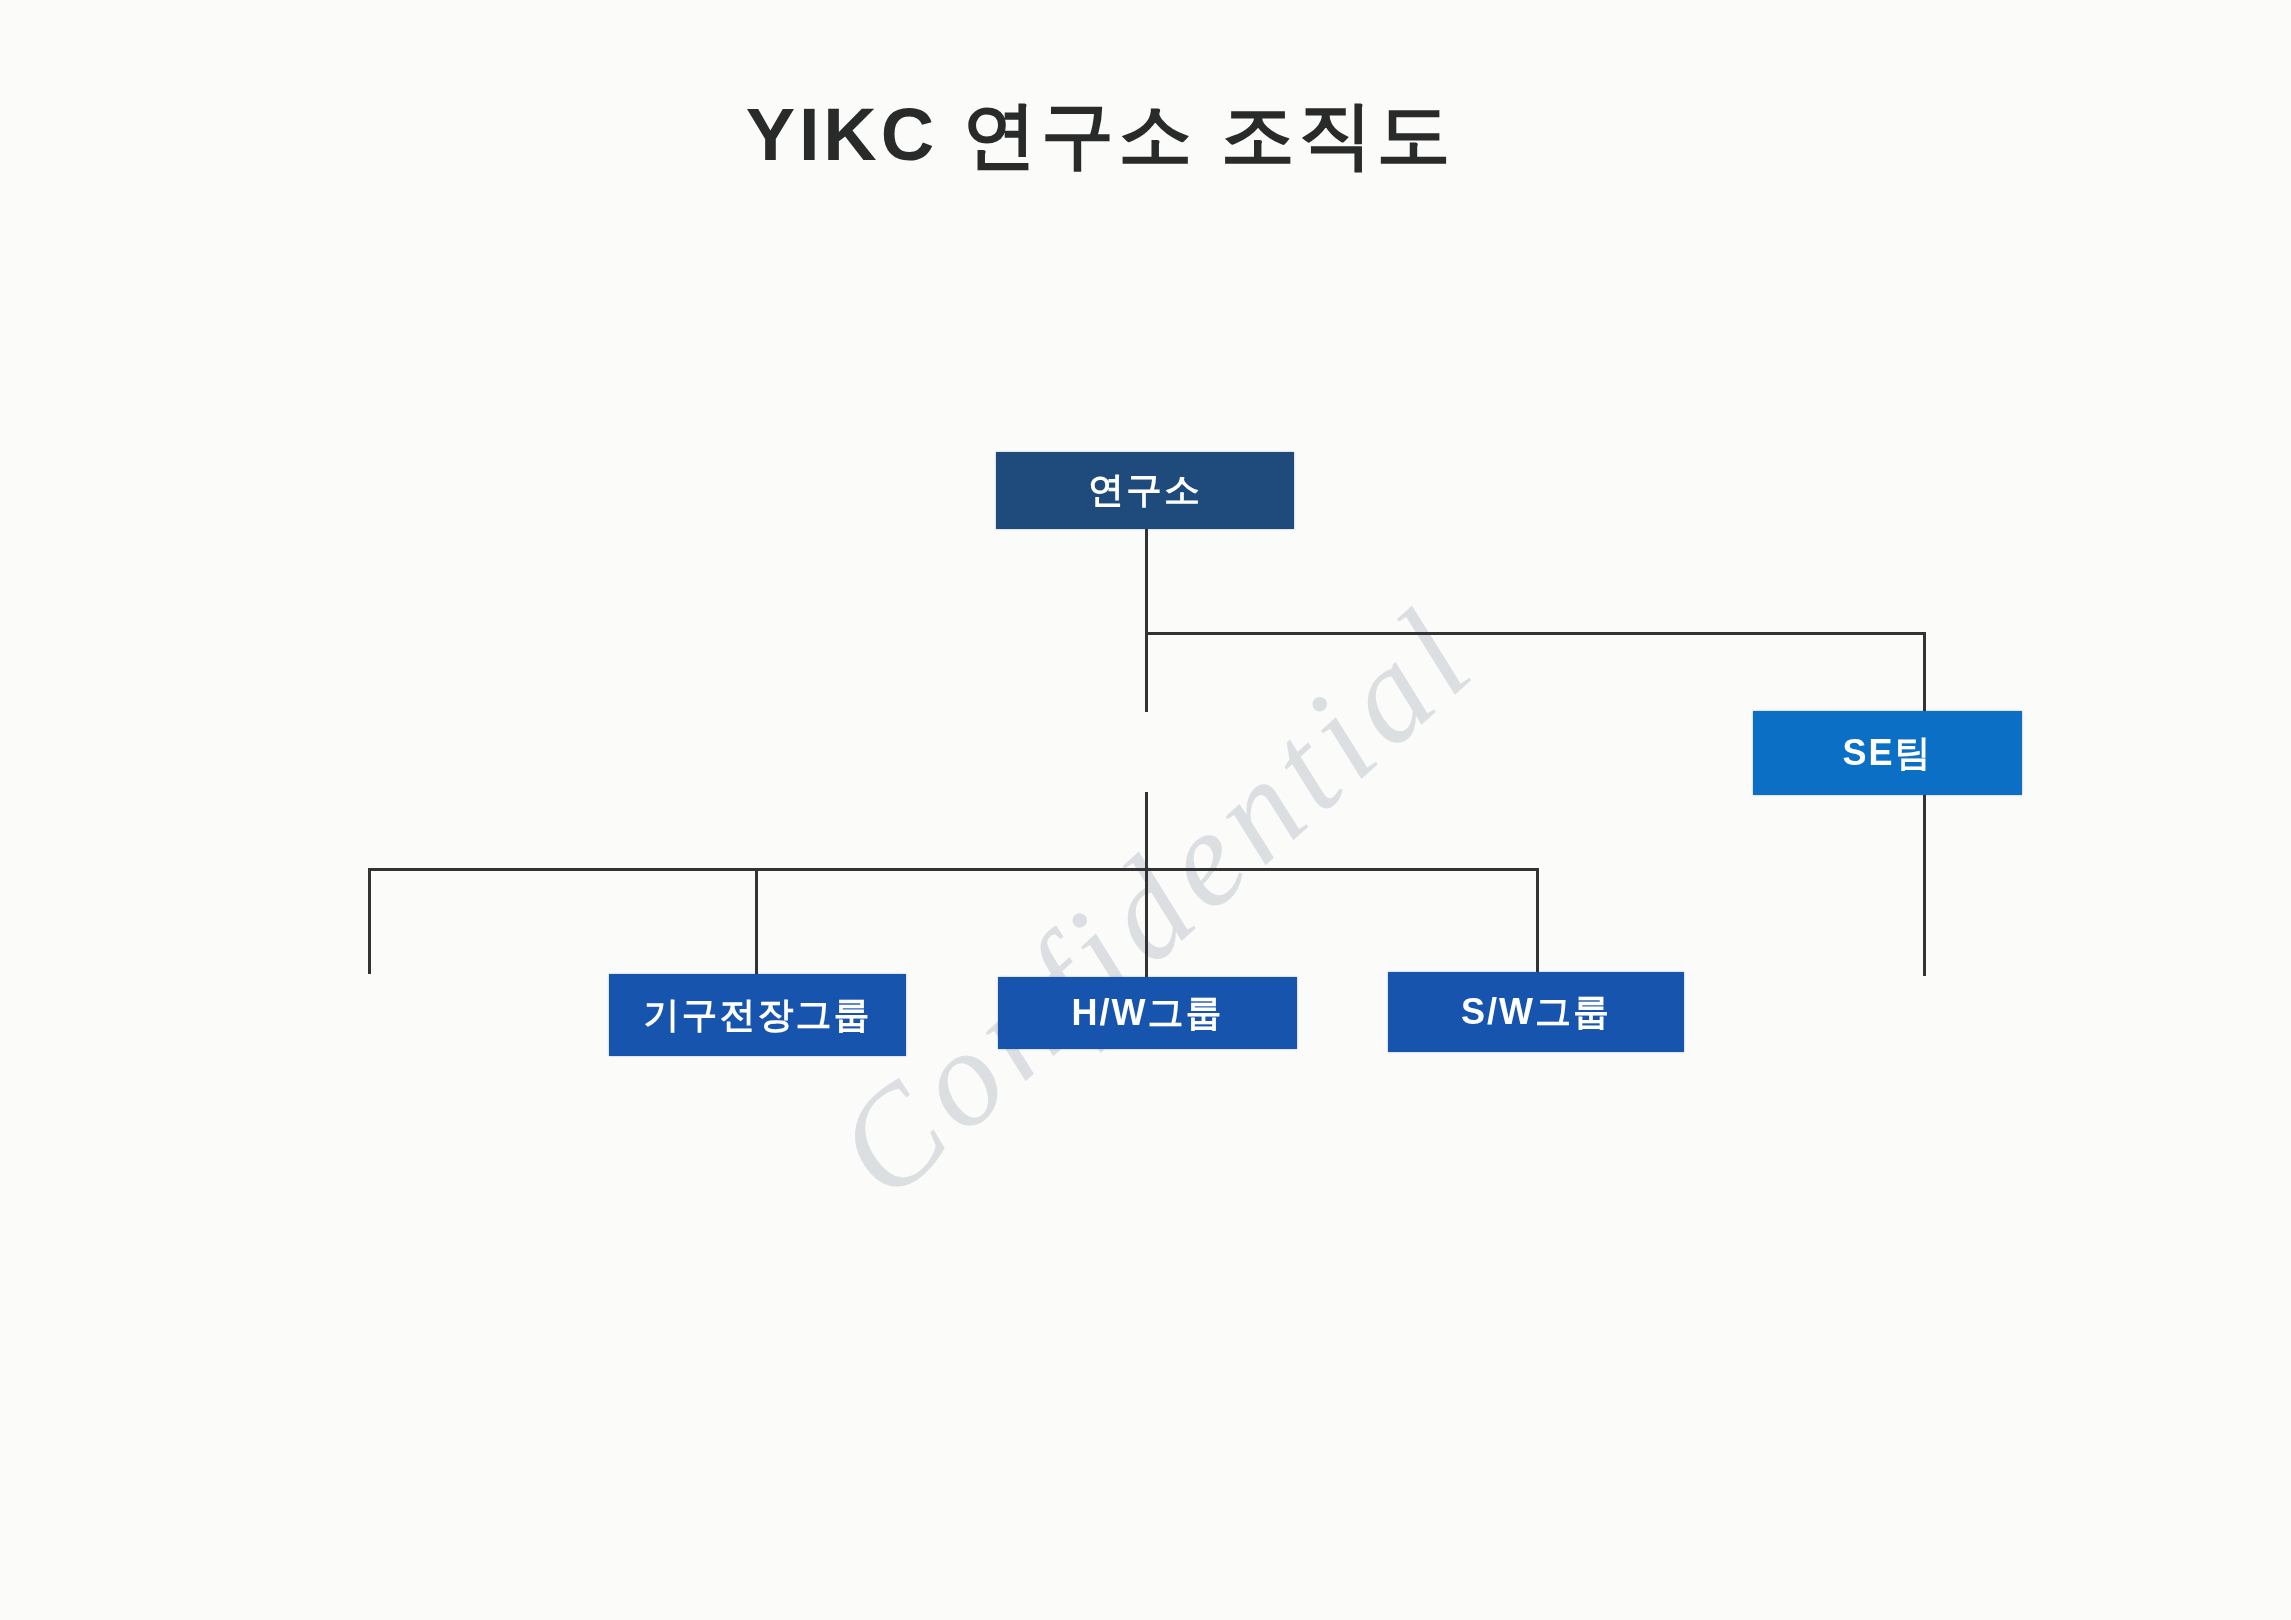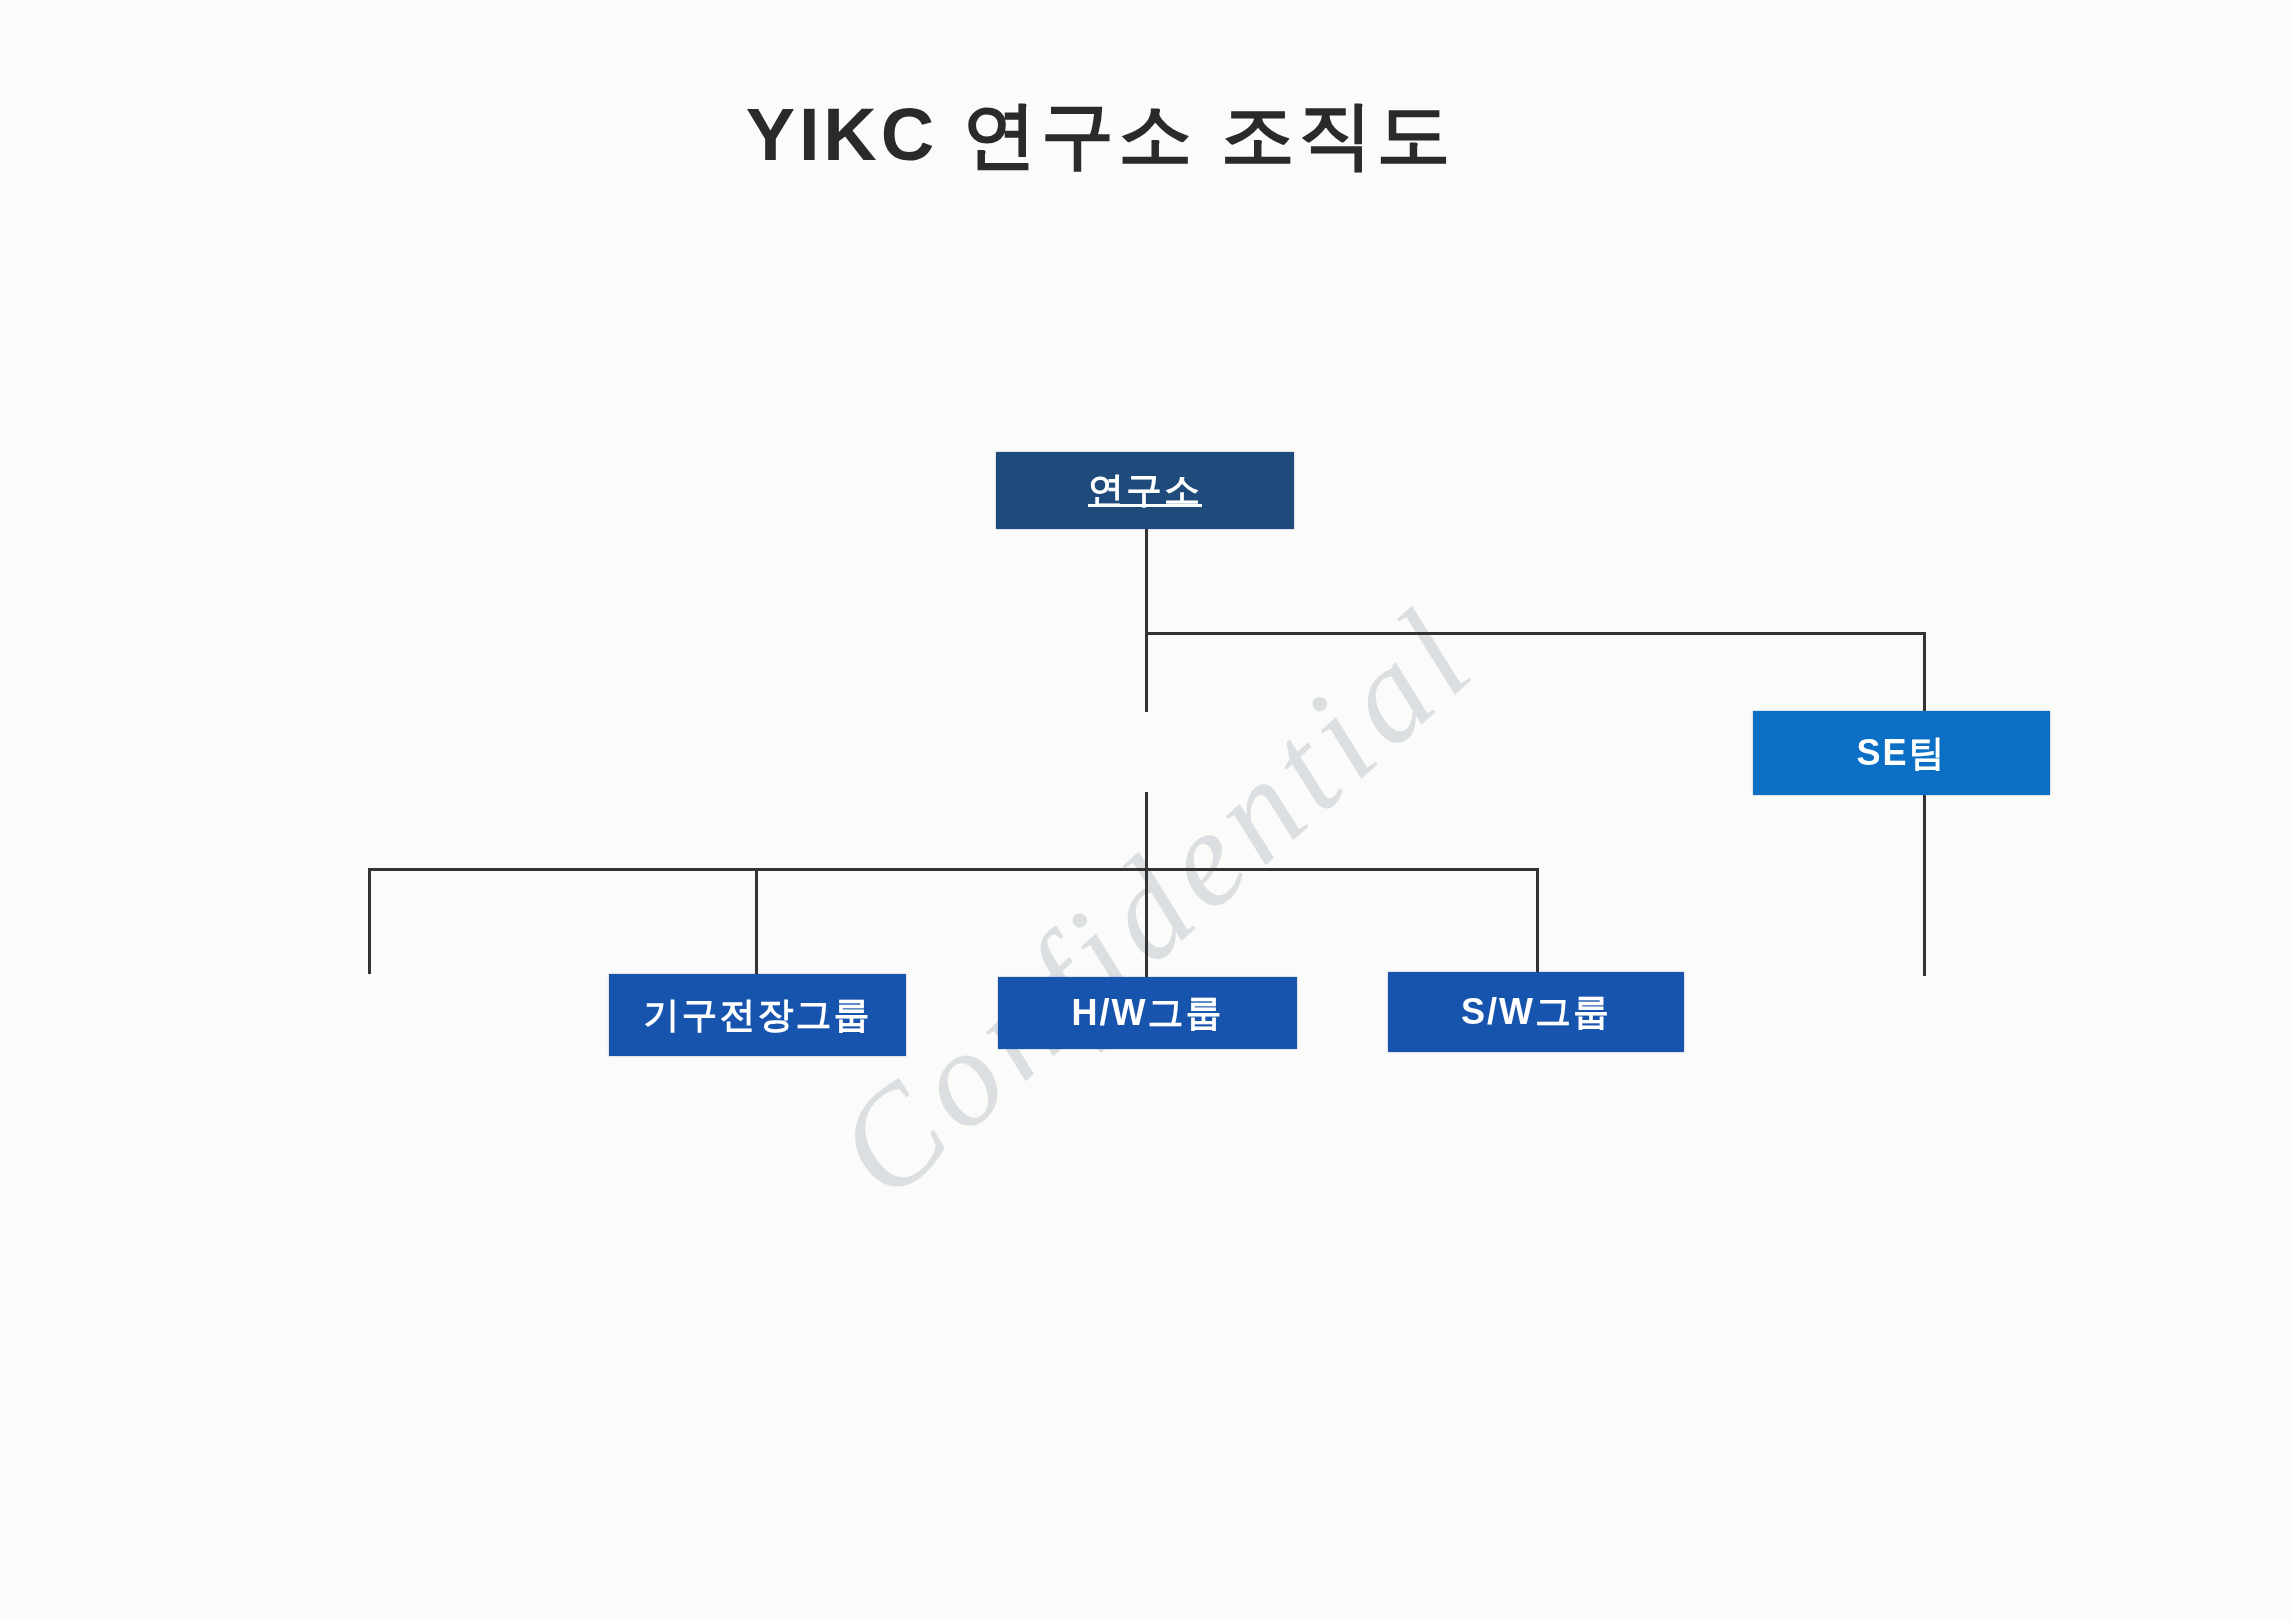--- a/index.html
+++ b/index.html
@@ -84,26 +84,26 @@
   <div class="line" style="left:1145px; top:529px;  width:2.9px;    height:183px;"></div>
   <div class="line" style="left:1145px; top:632px;  width:781px;  height:2.9px;"></div>
   <div class="line" style="left:1923px; top:632px;  width:2.9px;    height:80px;"></div>
   <div class="line" style="left:1145px; top:792px;  width:2.9px;    height:187px;"></div>
   <div class="line" style="left:368px;  top:868px;  width:1171px; height:2.9px;"></div>
   <div class="line" style="left:368px;  top:868px;  width:2.9px;    height:106px;"></div>
   <div class="line" style="left:755px;  top:868px;  width:2.9px;    height:108px;"></div>
   <div class="line" style="left:1536px; top:868px;  width:2.9px;    height:106px;"></div>
   <div class="line" style="left:1923px; top:795px;  width:2.9px;    height:181px;"></div>
 
-  <div class="node root" style="left:996px; top:452px; width:298px; height:77px;text-decoration:underline;">
+  <div class="node root" style="left:996px; top:452px; width:298px; height:77px;">
     <span>연구소</span>
   </div>
 
 
-  <div class="node team" style="left:1753px; top:711px; width:297px; height:84px;">
+  <div class="node team" style="left:1753px; top:711px; width:269px; height:84px;">
     <span>SE팀</span>
   </div>
 
 
   <div class="node group" style="left:609px; top:974px; width:297px; height:82px;">
     <span>기구전장그룹</span>
   </div>
 
   <div class="node group" style="left:998px; top:977px; width:299px; height:72px;">
     <span>H/W그룹</span>

